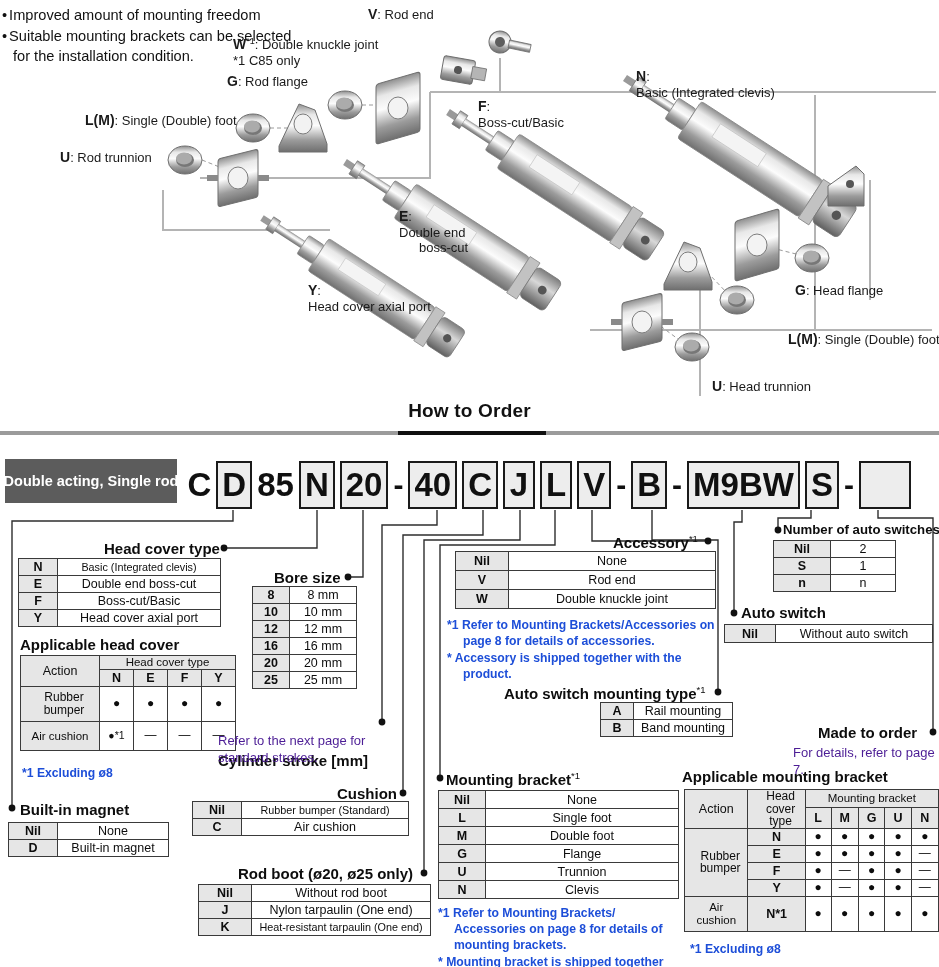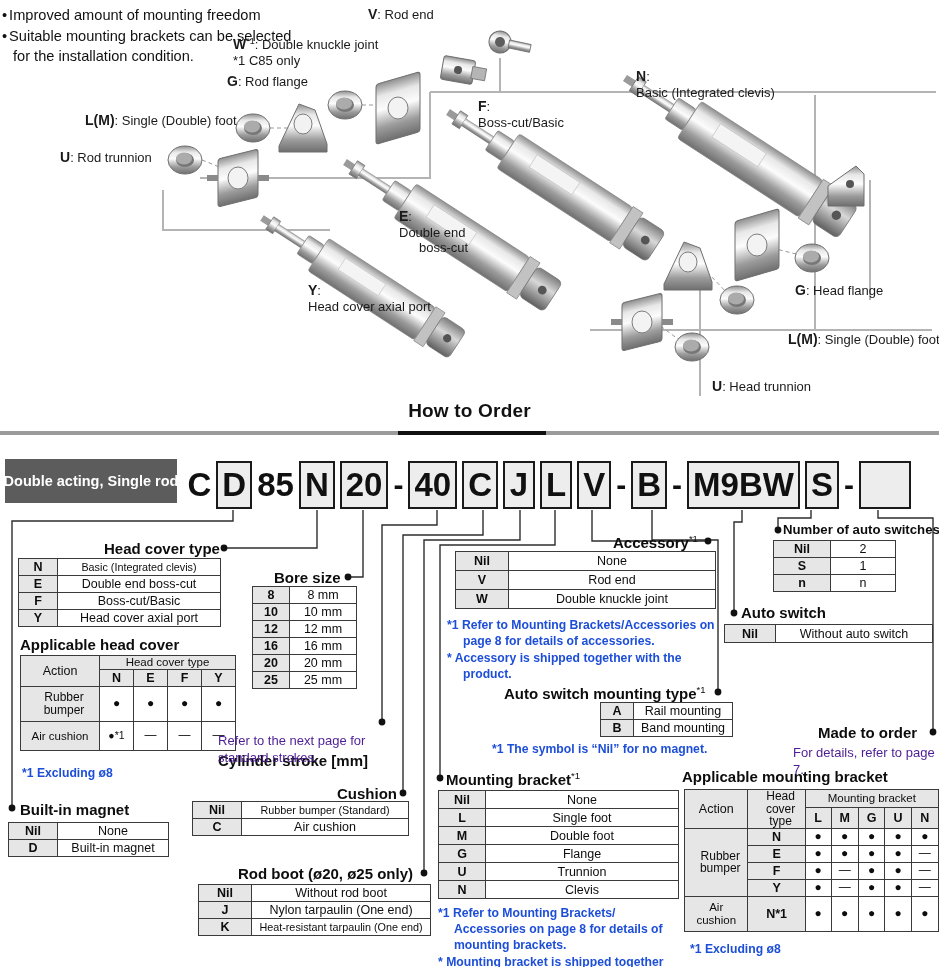--- a/index.html
+++ b/index.html
@@ -390,23 +390,20 @@
         <tr>
           <td class="code" style="width:26px">A</td>
           <td style="width:92px">Rail mounting</td>
         </tr>
     <tr>
           <td class="code">B</td>
           <td>Band mounting</td>
         </tr>
   </tbody>
     </table>
-  <div class="note" style="left:492px;top:742px;width:240px">
-    <div>*1  The symbol is “Nil” for no magnet.</div>
-  </div>
 
   <div class="sec-title" style="left:446px;top:770px"><span>Mounting bracket</span><sup>*1</sup></div>
   <table class="tbl" style="left:438px;top:790px">
     <tbody>
         <tr>
           <td class="code" style="width:40px;height:17px">Nil</td>
           <td style="width:186px">None</td>
         </tr>
     <tr>
           <td class="code" style="height:17px">L</td>

